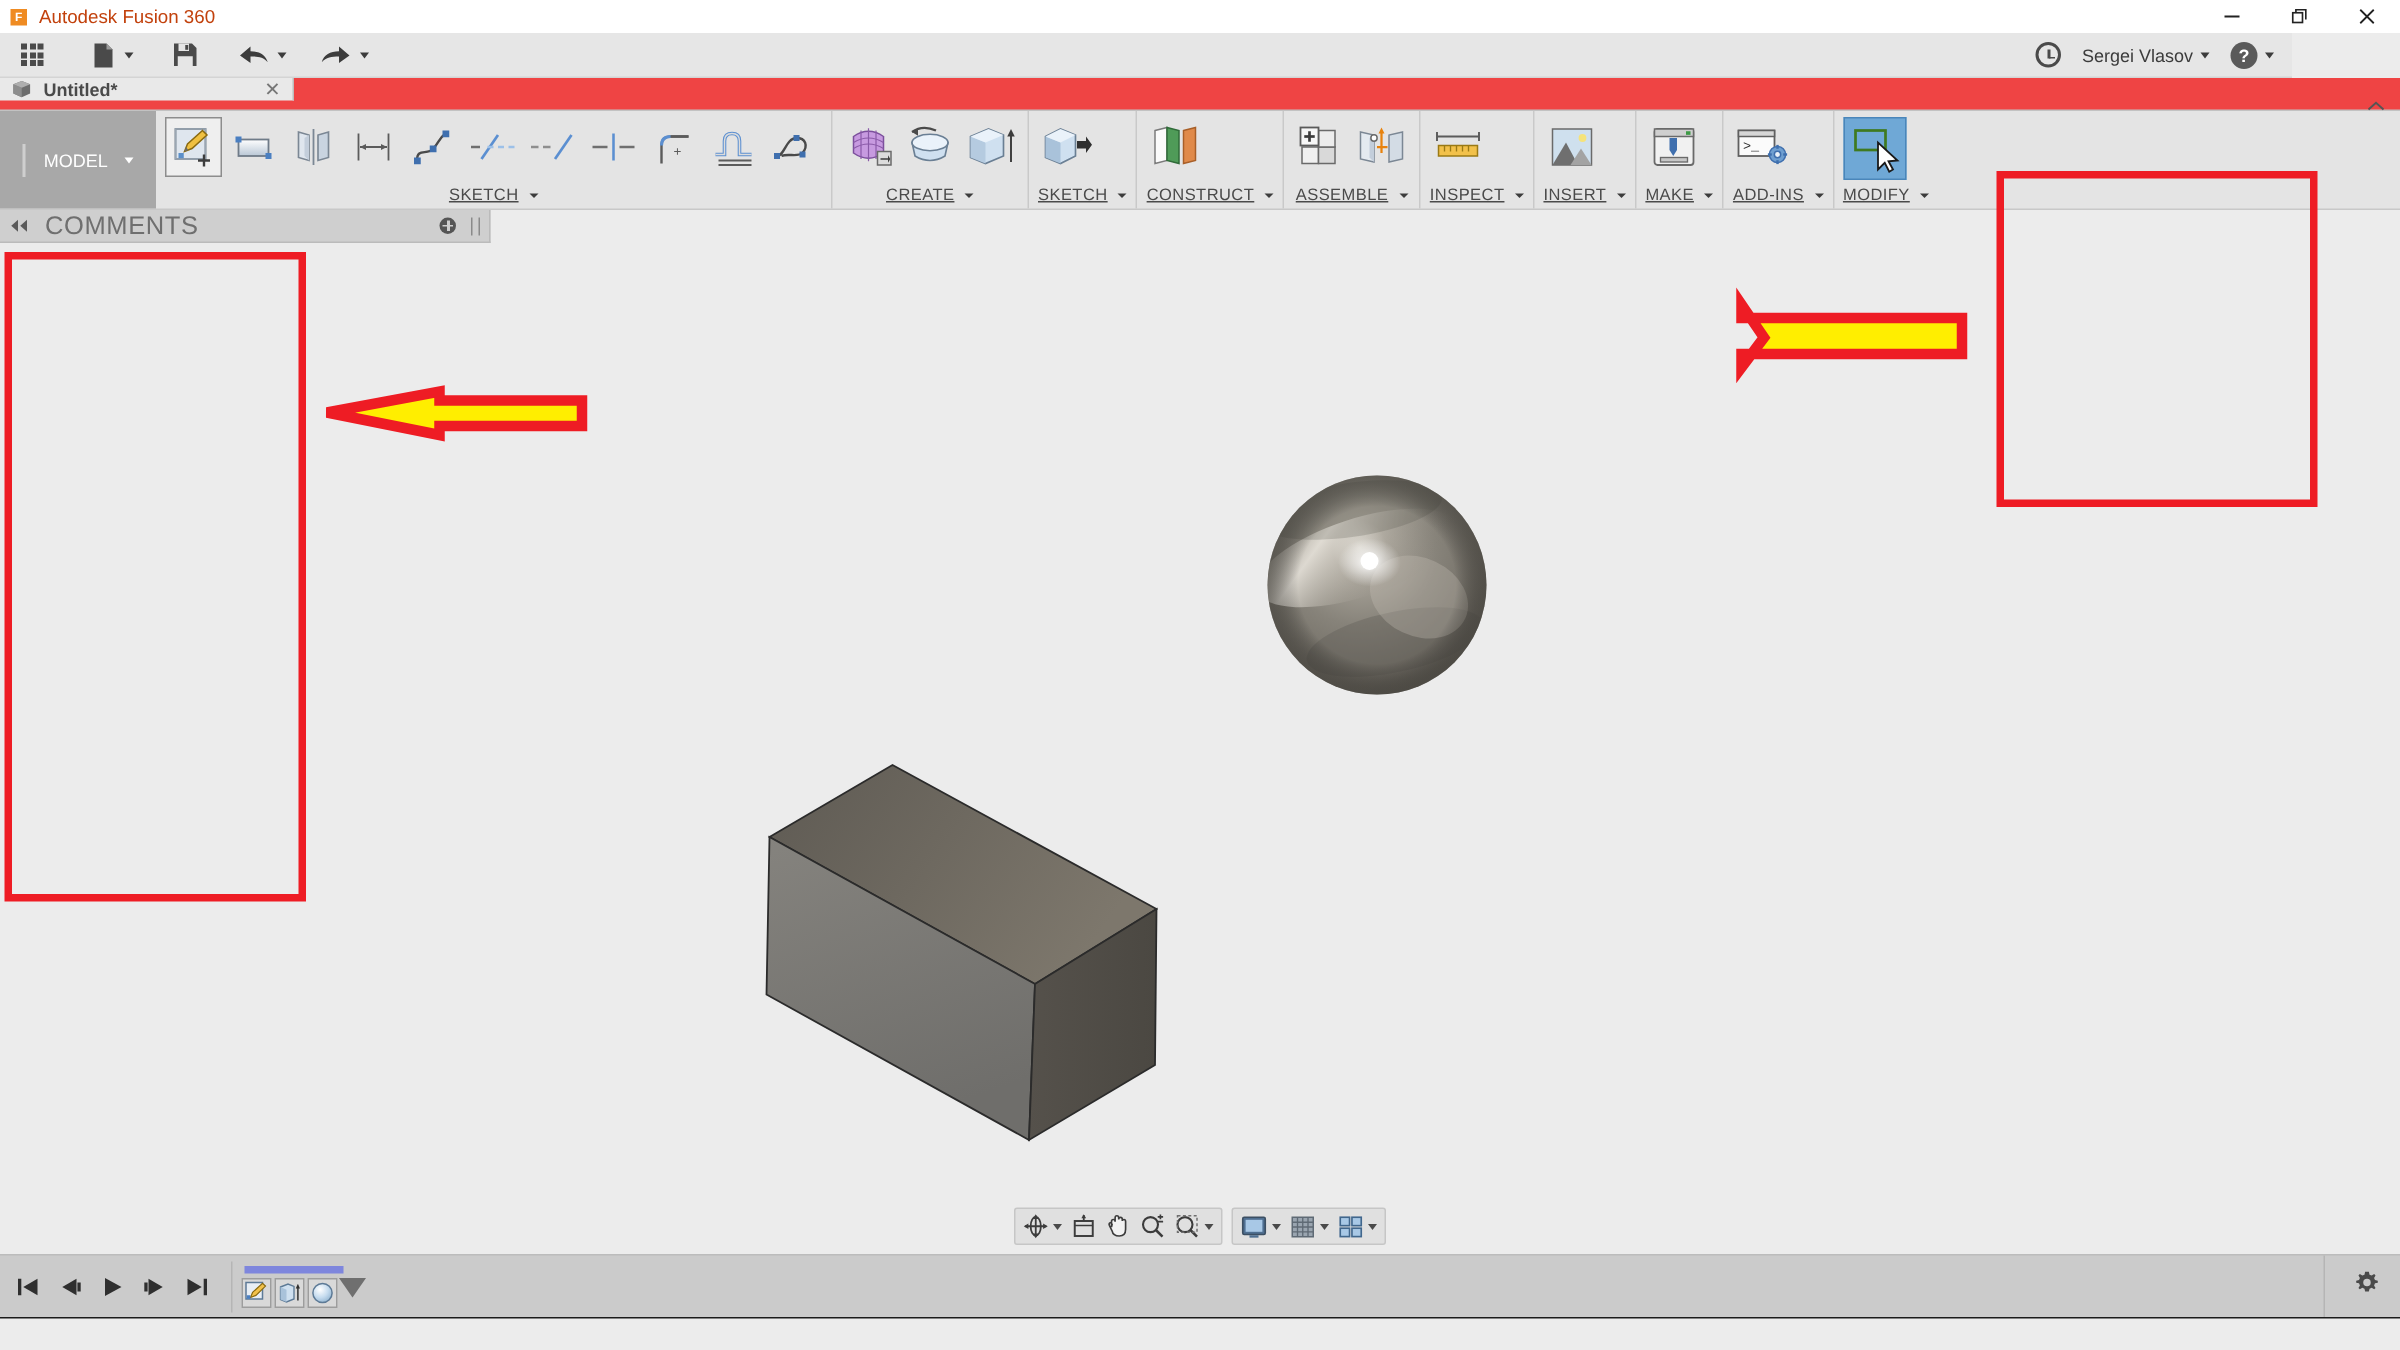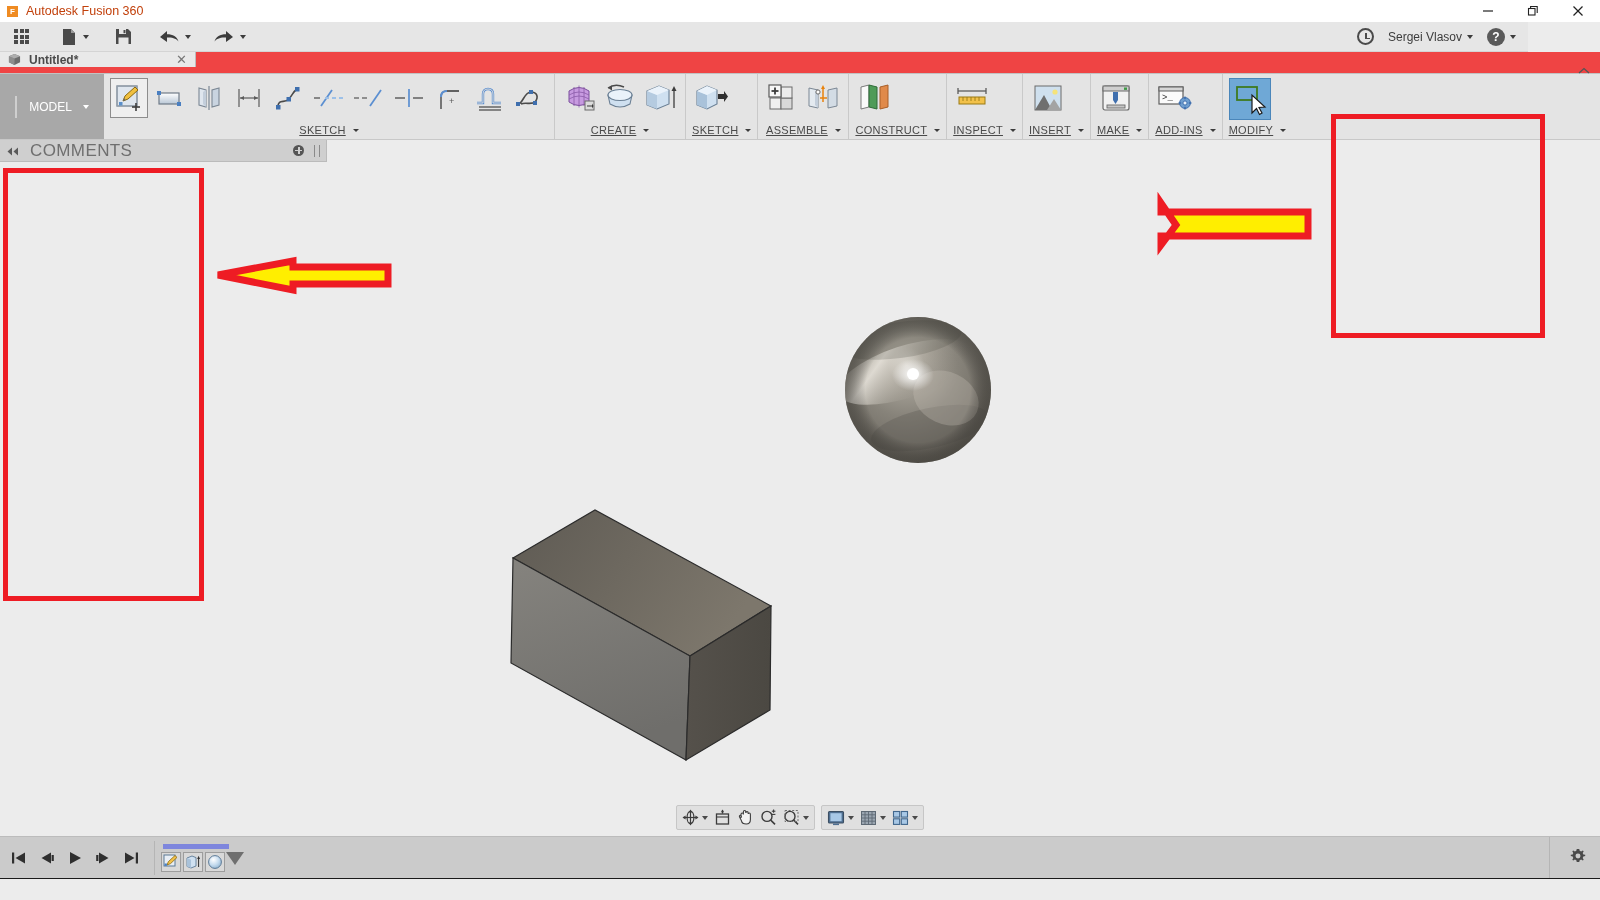--- a/index.html
+++ b/index.html
@@ -421,20 +421,36 @@
       </div>
       <div class="panel-label">
         <span>SKETCH</span>
         <span class="caret"></span>
       </div>
     </div>
 
     <div class="panel">
       <div class="panel-icons">
         <div class="tool">
+          <svg width="36" height="32" viewBox="0 0 36 32">
+            <path d="M5 5 L13 3 L13 25 L5 27 Z" fill="#fafafa" stroke="#7b7b7b" stroke-width="1"></path>
+            <path d="M13 3 L21 5 L21 27 L13 25 Z" fill="#4f9b58" stroke="#2f6b38" stroke-width="1"></path>
+            <path d="M24 5 L32 3 L32 25 L24 27 Z" fill="#e08a4a" stroke="#a85f28" stroke-width="1"></path>
+          </svg>
+        </div>
+      </div>
+      <div class="panel-label">
+        <span>CONSTRUCT</span>
+        <span class="caret"></span>
+      </div>
+    </div>
+
+    <div class="panel">
+      <div class="panel-icons">
+        <div class="tool">
           <svg width="34" height="32" viewBox="0 0 34 32">
             <rect x="4" y="16" width="11" height="11" fill="#f0f0f0" stroke="#6a6a6a" stroke-width="1"></rect>
             <rect x="15" y="16" width="11" height="11" fill="#d9d9d9" stroke="#6a6a6a" stroke-width="1"></rect>
             <rect x="15" y="5" width="11" height="11" fill="#ececec" stroke="#6a6a6a" stroke-width="1"></rect>
             <rect x="3" y="3" width="12" height="12" fill="#f7f7f7" stroke="#5a5a5a" stroke-width="1.2"></rect>
             <g stroke="#3c3c3c" stroke-width="1.8">
                 <line x1="9" y1="5.5" x2="9" y2="12.5"></line>
                 <line x1="5.5" y1="9" x2="12.5" y2="9"></line>
               </g>
           </svg>
@@ -446,36 +462,20 @@
             <path d="M32 6 L23 8 L23 26 L32 24 Z" fill="#d3dce5" stroke="#7b8794" stroke-width="1"></path>
             <circle cx="13" cy="10" r="2.1" fill="#fdfdfd" stroke="#6a6a6a" stroke-width="1"></circle>
             <line x1="18" y1="5" x2="18" y2="20" stroke="#e8820c" stroke-width="1.5"></line>
             <polygon points="18,3 16,7 20,7" fill="#e8820c"></polygon>
             <line x1="15" y1="16" x2="22" y2="16" stroke="#e8820c" stroke-width="1.5"></line>
           </svg>
         </div>
       </div>
       <div class="panel-label">
         <span>ASSEMBLE</span>
-        <span class="caret"></span>
-      </div>
-    </div>
-
-    <div class="panel">
-      <div class="panel-icons">
-        <div class="tool">
-          <svg width="36" height="32" viewBox="0 0 36 32">
-            <path d="M5 5 L13 3 L13 25 L5 27 Z" fill="#fafafa" stroke="#7b7b7b" stroke-width="1"></path>
-            <path d="M13 3 L21 5 L21 27 L13 25 Z" fill="#4f9b58" stroke="#2f6b38" stroke-width="1"></path>
-            <path d="M24 5 L32 3 L32 25 L24 27 Z" fill="#e08a4a" stroke="#a85f28" stroke-width="1"></path>
-          </svg>
-        </div>
-      </div>
-      <div class="panel-label">
-        <span>CONSTRUCT</span>
         <span class="caret"></span>
       </div>
     </div>
 
     <div class="panel">
       <div class="panel-icons">
         <div class="tool">
           <svg width="36" height="32" viewBox="0 0 36 32">
             <line x1="4" y1="9" x2="32" y2="9" stroke="#5b5b5b" stroke-width="1.3"></line>
             <line x1="4" y1="6" x2="4" y2="12" stroke="#5b5b5b" stroke-width="1.3"></line>

